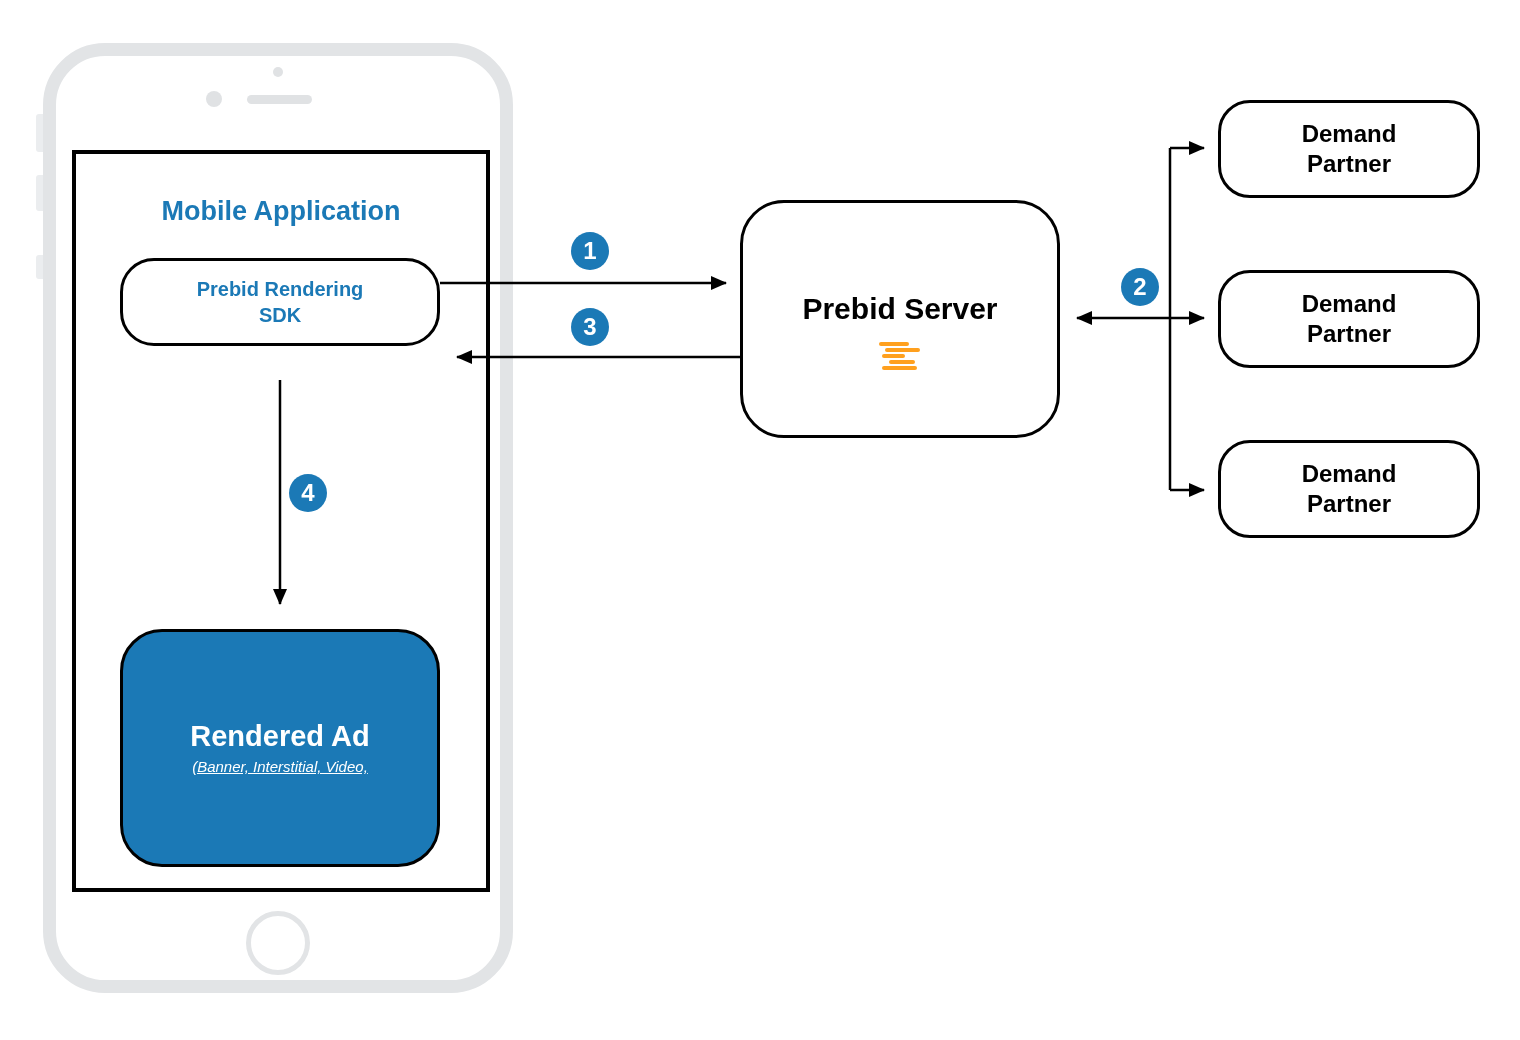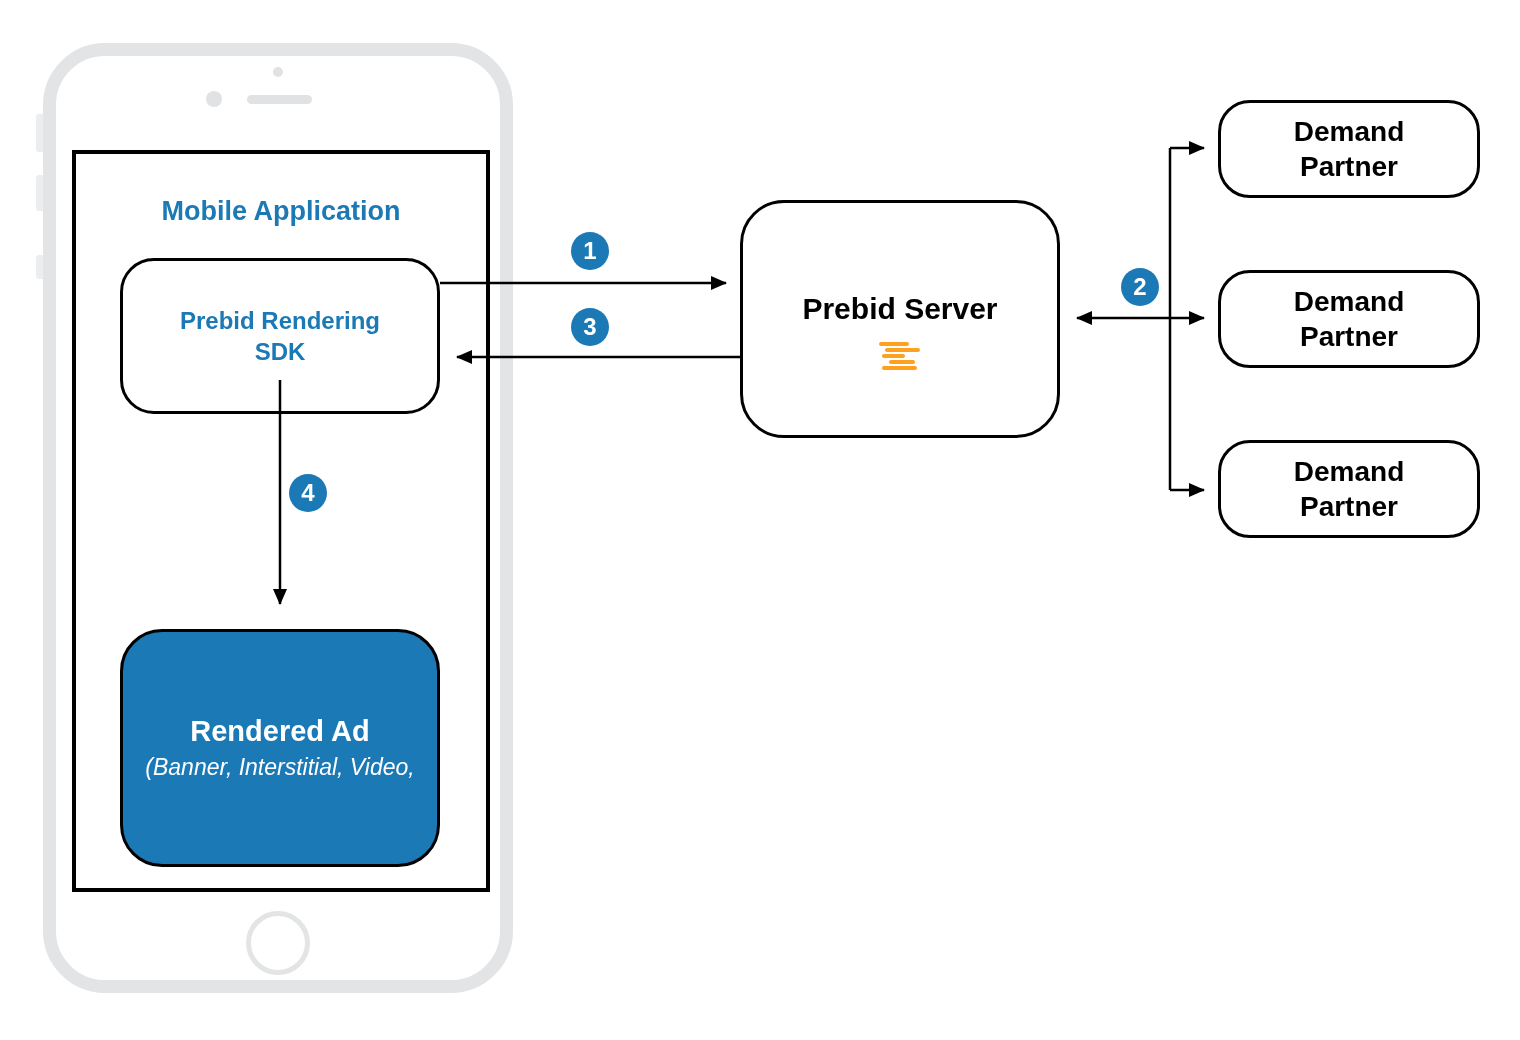--- a/index.html
+++ b/index.html
@@ -52,45 +52,45 @@
     position:absolute;left:72px;top:196px;width:418px;text-align:center;
     font-size:27px;font-weight:bold;color:var(--accent-blue);z-index:3;
   }
   
   .node{
     position:absolute;box-sizing:border-box;border:3px solid var(--line-black);
     background:#ffffff;display:flex;flex-direction:column;align-items:center;
     justify-content:center;text-align:center;z-index:3;
   }
   .sdk-box{
-    left:120px;top:258px;width:320px;height:156px;border-radius:34px;
-    color:var(--accent-blue);font-weight:bold;font-size:24px;line-height:1.3;
+    left:120px;top:258px;width:320px;height:88px;border-radius:34px;
+    color:var(--accent-blue);font-weight:bold;font-size:20px;line-height:1.3;
   }
   .rendered-ad-box{
     left:120px;top:620px;width:320px;height:238px;border-radius:42px;
     background:var(--accent-blue);color:#ffffff;margin-top:9px;
   }
   .rendered-ad-title{font-size:29px;font-weight:bold;line-height:1.2;}
-  .rendered-ad-sub{font-size:23px;font-style:italic;line-height:1.25;margin-top:4px;}
+  .rendered-ad-sub{font-size:15px;font-style:italic;line-height:1.25;margin-top:4px;text-decoration:underline;}
   .server-box{
     left:740px;top:200px;width:320px;height:238px;border-radius:44px;
     color:#000000;
   }
   .server-title{font-size:30px;font-weight:bold;margin-top:26px;}
   
   .prebid-logo{position:relative;width:46px;height:32px;margin-top:14px;}
   .prebid-logo .stripe{position:absolute;height:4px;border-radius:2px;background:var(--logo-orange);}
   .prebid-logo .s1{left:2px;top:2px;width:30px;}
   .prebid-logo .s2{left:8px;top:8px;width:35px;}
   .prebid-logo .s3{left:5px;top:14px;width:23px;}
   .prebid-logo .s4{left:12px;top:20px;width:26px;}
   .prebid-logo .s5{left:5px;top:26px;width:35px;}
   .demand-box{
     width:262px;height:98px;left:1218px;border-radius:32px;
-    font-size:28px;font-weight:bold;color:#000000;line-height:1.25;
+    font-size:24px;font-weight:bold;color:#000000;line-height:1.25;
   }
   .demand-box .demand-label{width:180px;}
   .demand-1{top:100px;}
   .demand-2{top:270px;}
   .demand-3{top:440px;}
   
   .arrows{position:absolute;left:0;top:0;width:1520px;height:1040px;z-index:5;pointer-events:none;}
   
   .step-circle{
     position:absolute;width:38px;height:38px;border-radius:50%;

